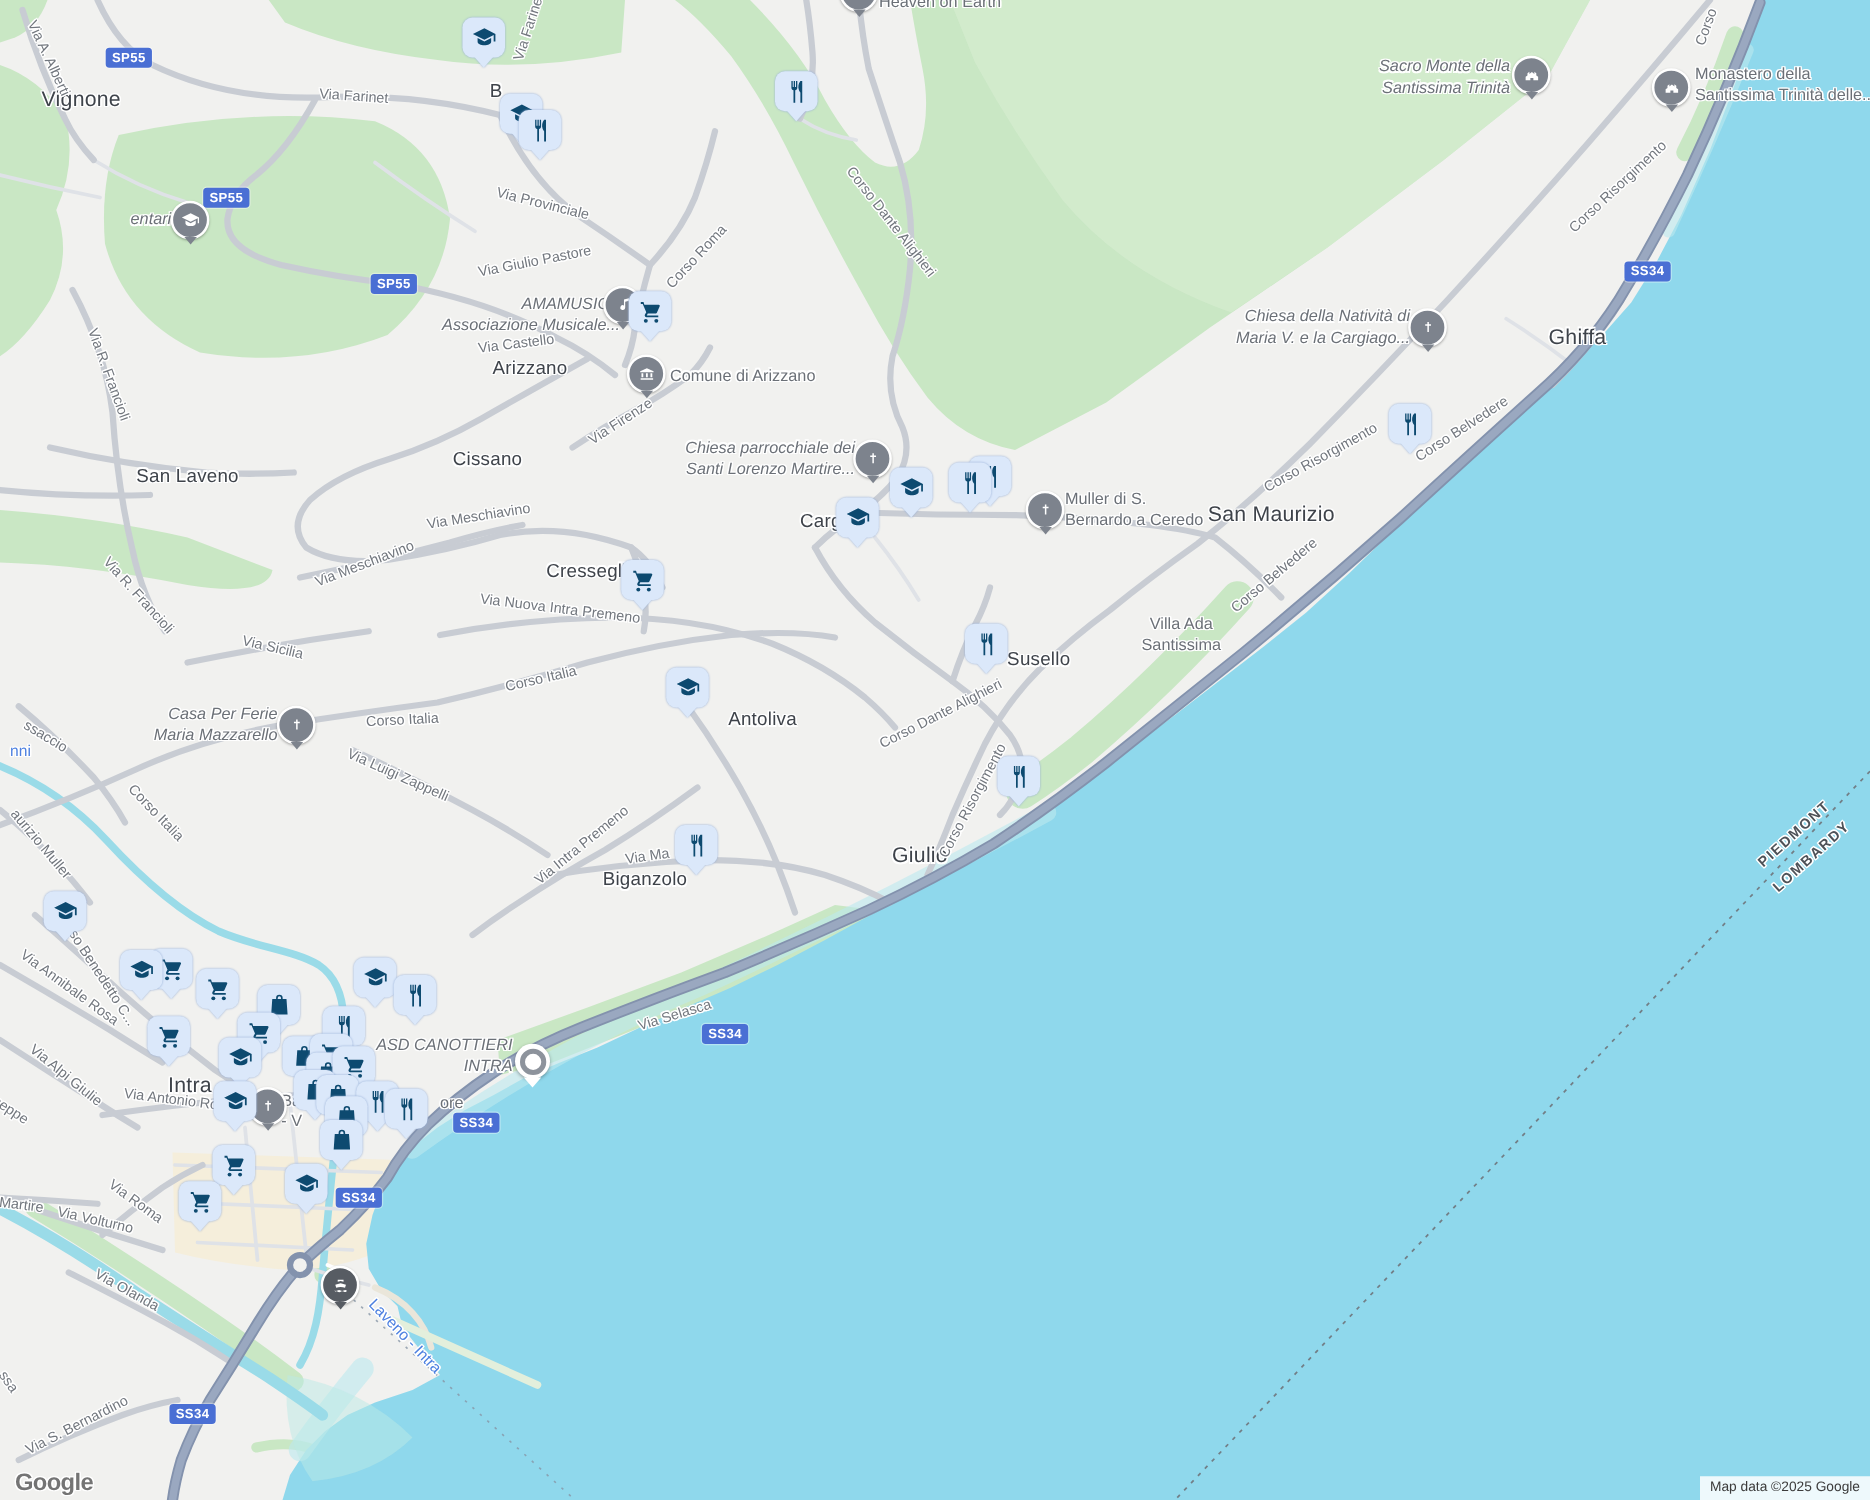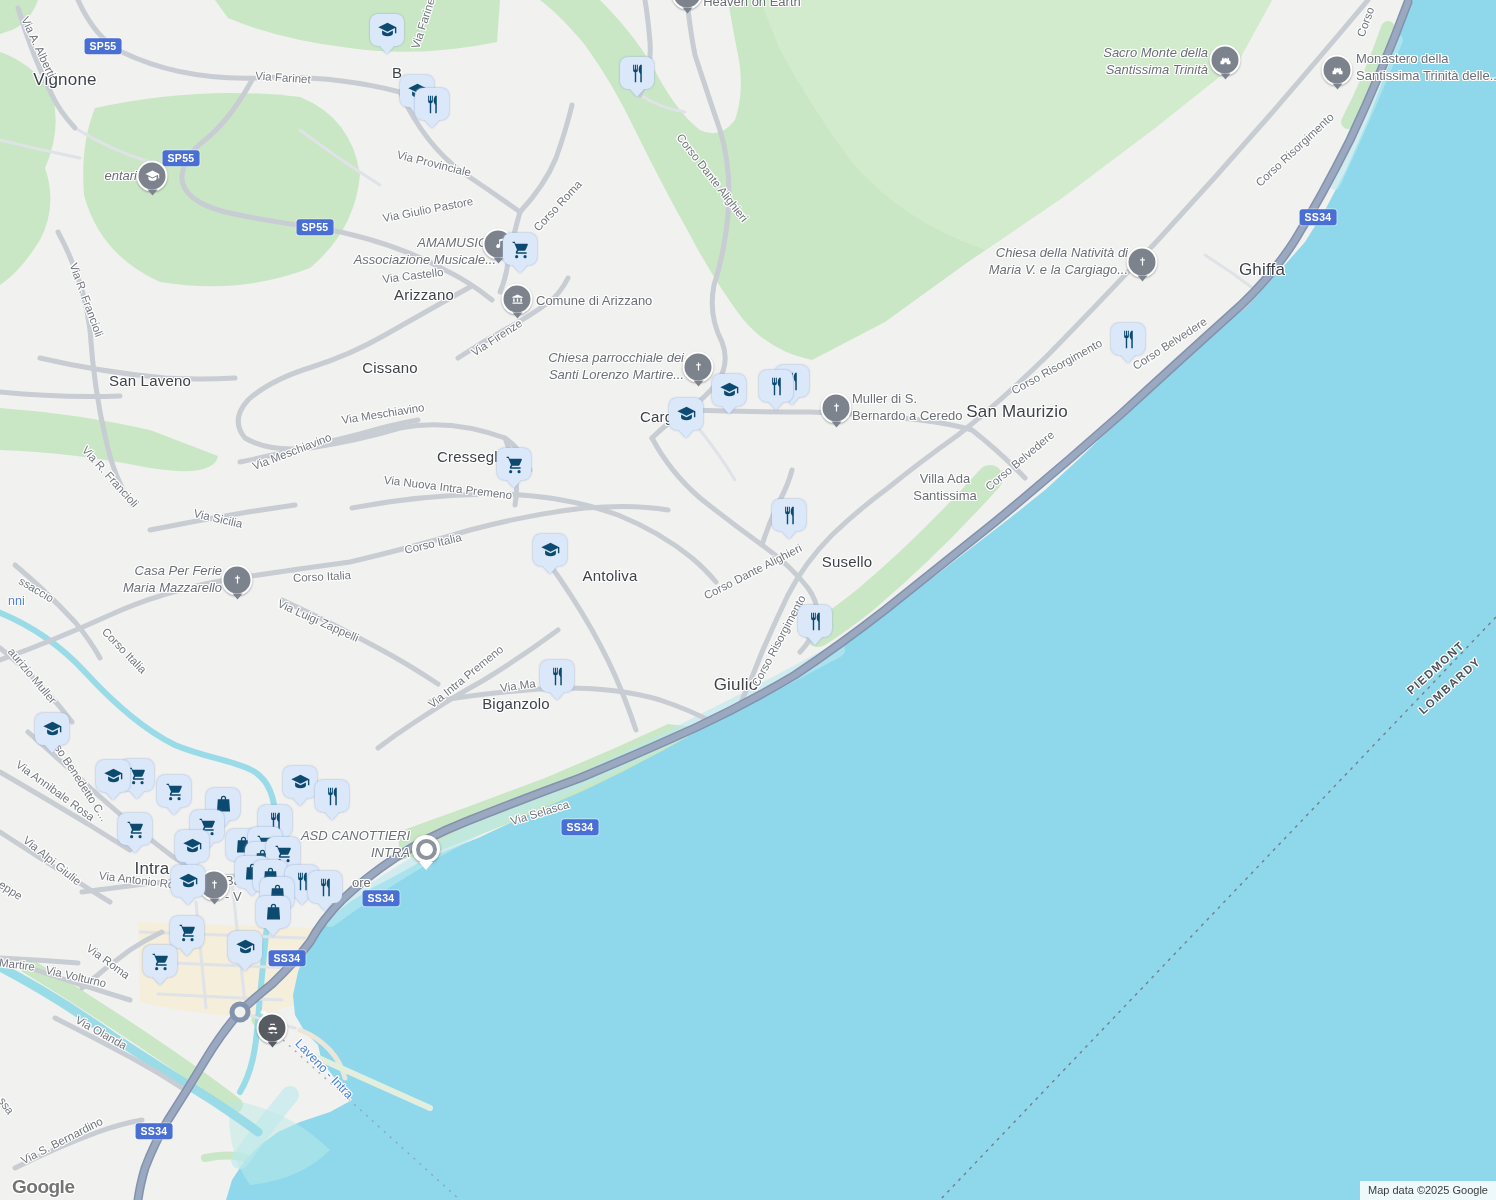--- a/index.html
+++ b/index.html
@@ -221,21 +221,21 @@
       </div>
       <div class="lbl town" style="left: 594px; top: 576px; transform: translate(-50%, -50%); margin-left: 16px;">
         <div>Antoliva</div>
       </div>
       <div class="lbl town big" style="left: 1017px; top: 412px; transform: translate(-50%, -50%);">
         <div>San Maurizio</div>
       </div>
       <div class="lbl town big" style="left: 1262px; top: 270px; transform: translate(-50%, -50%);">
         <div>Ghiffa</div>
       </div>
-      <div class="lbl town" style="left: 831px; top: 562px; transform: translate(-50%, -50%); margin-left: 16px;">
+      <div class="lbl town" style="left: 831px; top: 528px; transform: translate(-50%, -50%);">
         <div>Susello</div>
       </div>
       <div class="lbl town big" style="left: 736px; top: 685px; transform: translate(-50%, -50%);">
         <div>Giulio</div>
       </div>
       <div class="lbl town" style="left: 516px; top: 704px; transform: translate(-50%, -50%);">
         <div>Biganzolo</div>
       </div>
       <div class="lbl town big" style="left: 152px; top: 869px; transform: translate(-50%, -50%);">
         <div>Intra</div>
@@ -267,21 +267,21 @@
         <div>Bernardo a Ceredo</div>
       </div>
       <div class="lbl poi alignR" style="left: 1128px; top: 262px; transform: translate(-100%, -50%);">
         <div>Chiesa della Natività di</div>
         <div>Maria V. e la Cargiago...</div>
       </div>
       <div class="lbl poi alignR" style="left: 222px; top: 580px; transform: translate(-100%, -50%);">
         <div>Casa Per Ferie</div>
         <div>Maria Mazzarello</div>
       </div>
-      <div class="lbl poi" style="left: 945px; top: 488px; transform: translate(-50%, -50%);">
+      <div class="lbl poi" style="left: 945px; top: 508px; transform: translate(-50%, -50%);">
         <div>Villa Ada</div>
         <div>Santissima</div>
       </div>
       <div class="lbl poi alignR" style="left: 410px; top: 845px; transform: translate(-100%, -50%);">
         <div>ASD CANOTTIERI</div>
         <div>INTRA</div>
       </div>
       <div class="lbl poi alignR" style="left: 137px; top: 176px; transform: translate(-100%, -50%);">
         <div>entari</div>
       </div>

